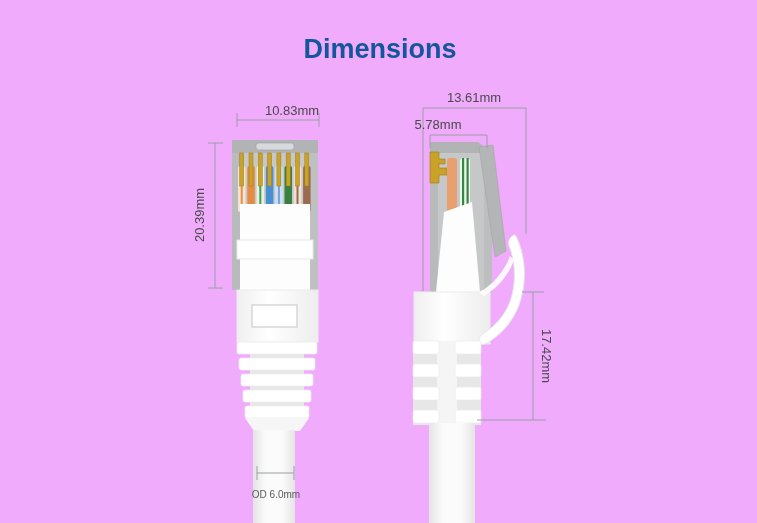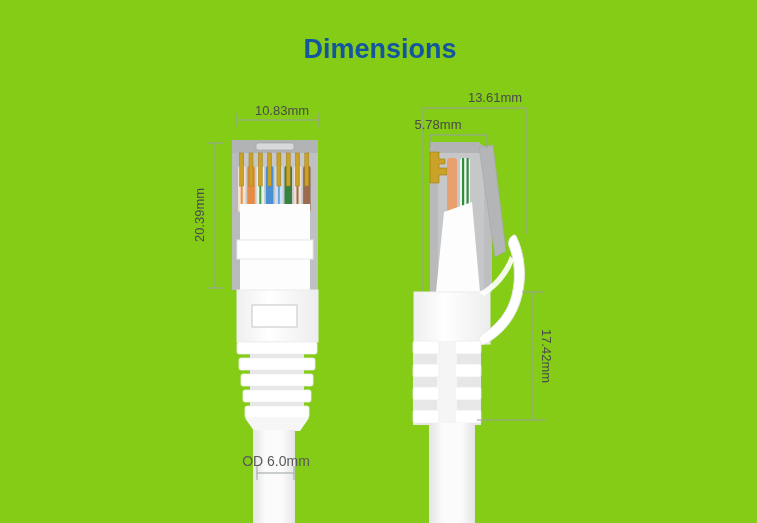--- a/index.html
+++ b/index.html
@@ -1,19 +1,19 @@
 <!DOCTYPE html>
 <html><head>
 <meta charset="utf-8">
 <style>
   html,body{margin:0;padding:0;background:#ffffff;}
   .stage{
     position:relative;
     width:757px;height:523px;
-    background:#84cc16;
+    background:#f0abfc;
     overflow:hidden;
     font-family:"Liberation Sans","DejaVu Sans",sans-serif;
   }
   .stage svg{position:absolute;left:0;top:0;}
   .page-title{
     position:absolute;
     left:380px;top:49px;
     transform:translate(-50%,-50%);
     font-size:27px;
     font-weight:bold;
@@ -23,21 +23,21 @@
   }
   .dim-label{
     position:absolute;
     transform:translate(-50%,-50%);
     font-size:13px;
     color:#4a4a4a;
     white-space:nowrap;
   }
   .dim-label.rot-left{transform:translate(-50%,-50%) rotate(-90deg);}
   .dim-label.rot-right{transform:translate(-50%,-50%) rotate(90deg);}
-  .dim-label.small{font-size:14px;color:#5a5a5a;}
+  .dim-label.small{font-size:10px;color:#5a5a5a;margin-top:33px;}
 </style>
 </head>
 <body>
 
 <div class="stage">
 
   <svg width="757" height="523" viewBox="0 0 757 523">
     <defs>
       <linearGradient id="cableGrad" x1="0" y1="0" x2="1" y2="0">
         <stop offset="0" stop-color="#e4e4e4"></stop>
@@ -185,24 +185,24 @@
       <g>
         <line x1="257" y1="473" x2="294" y2="473"></line>
         <line x1="257" y1="466" x2="257" y2="480"></line>
         <line x1="294" y1="466" x2="294" y2="480"></line>
       </g>
     </g>
   </svg>
 
   <div class="page-title">Dimensions</div>
 
-  <div class="dim-label" style="left:282px;top:110px;">10.83mm</div>
+  <div class="dim-label" style="left:292px;top:110px;">10.83mm</div>
 
   <div class="dim-label rot-left" style="left:199px;top:215px;">20.39mm</div>
 
-  <div class="dim-label" style="left:495px;top:97px;">13.61mm</div>
+  <div class="dim-label" style="left:474px;top:97px;">13.61mm</div>
 
   <div class="dim-label" style="left:438px;top:124px;">5.78mm</div>
 
   <div class="dim-label rot-right" style="left:546px;top:356px;">17.42mm</div>
 
   <div class="dim-label small" style="left:276px;top:461px;">OD 6.0mm</div>
 </div>
 
 </body></html>

